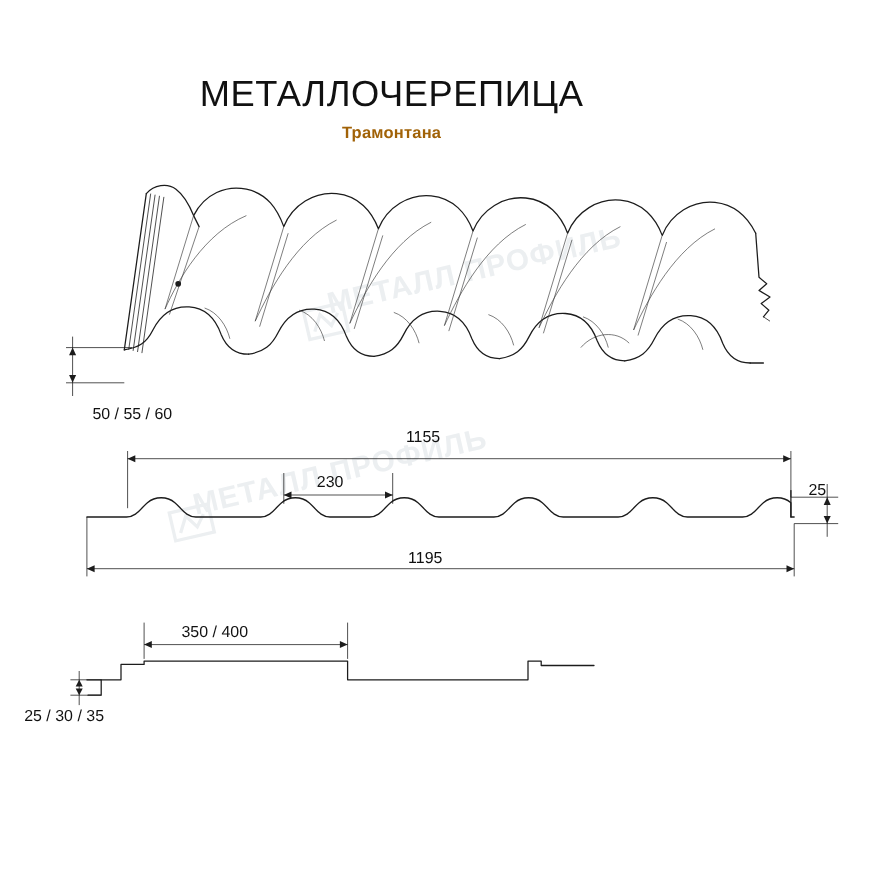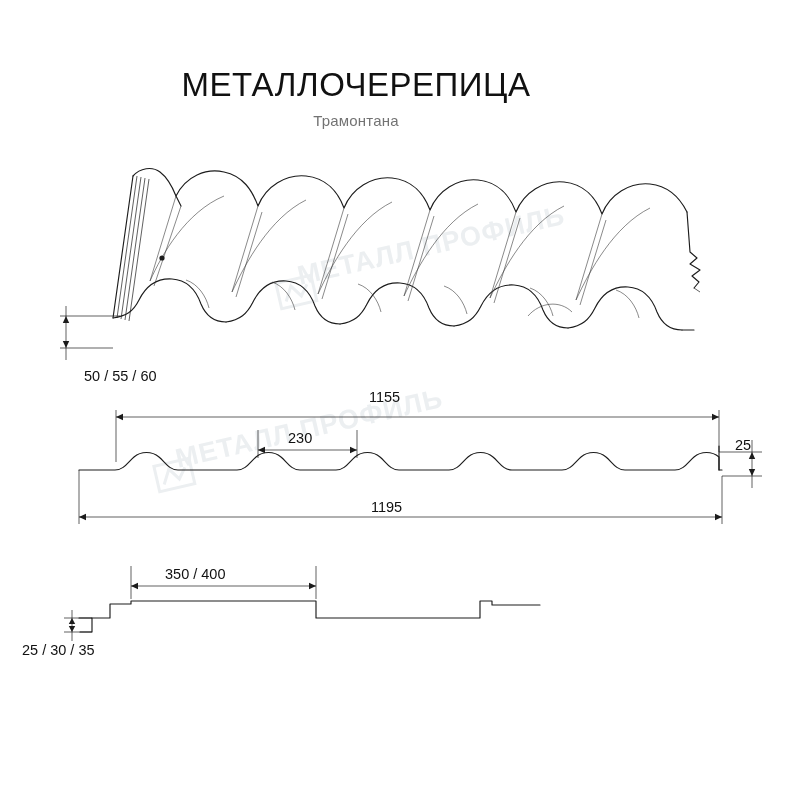--- a/index.html
+++ b/index.html
@@ -31,22 +31,22 @@
   .title-main {
     font-size: 33px;
     letter-spacing: 0.5px;
     font-weight: 400;
     color: #111111;
     line-height: 1.05;
     margin-left: 40px;
   }
   .title-sub {
     font-size: 15px;
-    font-weight: 400;
-    color: #737373;
+    font-weight: 700;
+    color: #a16207;
     margin-top: 9px;
     margin-left: 40px;
     letter-spacing: 0.2px;
   }
   
   .canvas-wrap {
     position: absolute;
     left: 0;
     top: 0;
     width: 800px;

